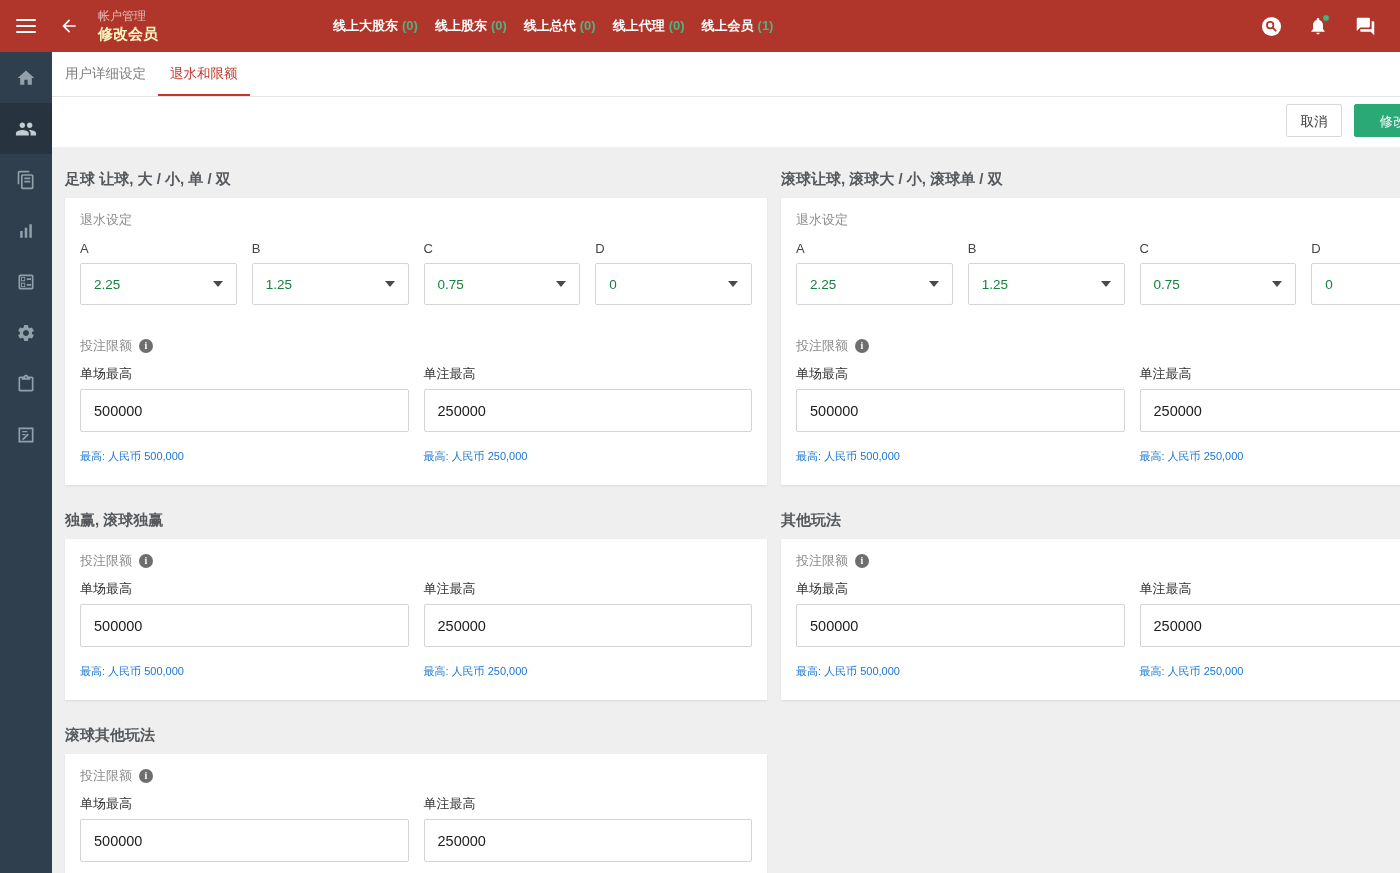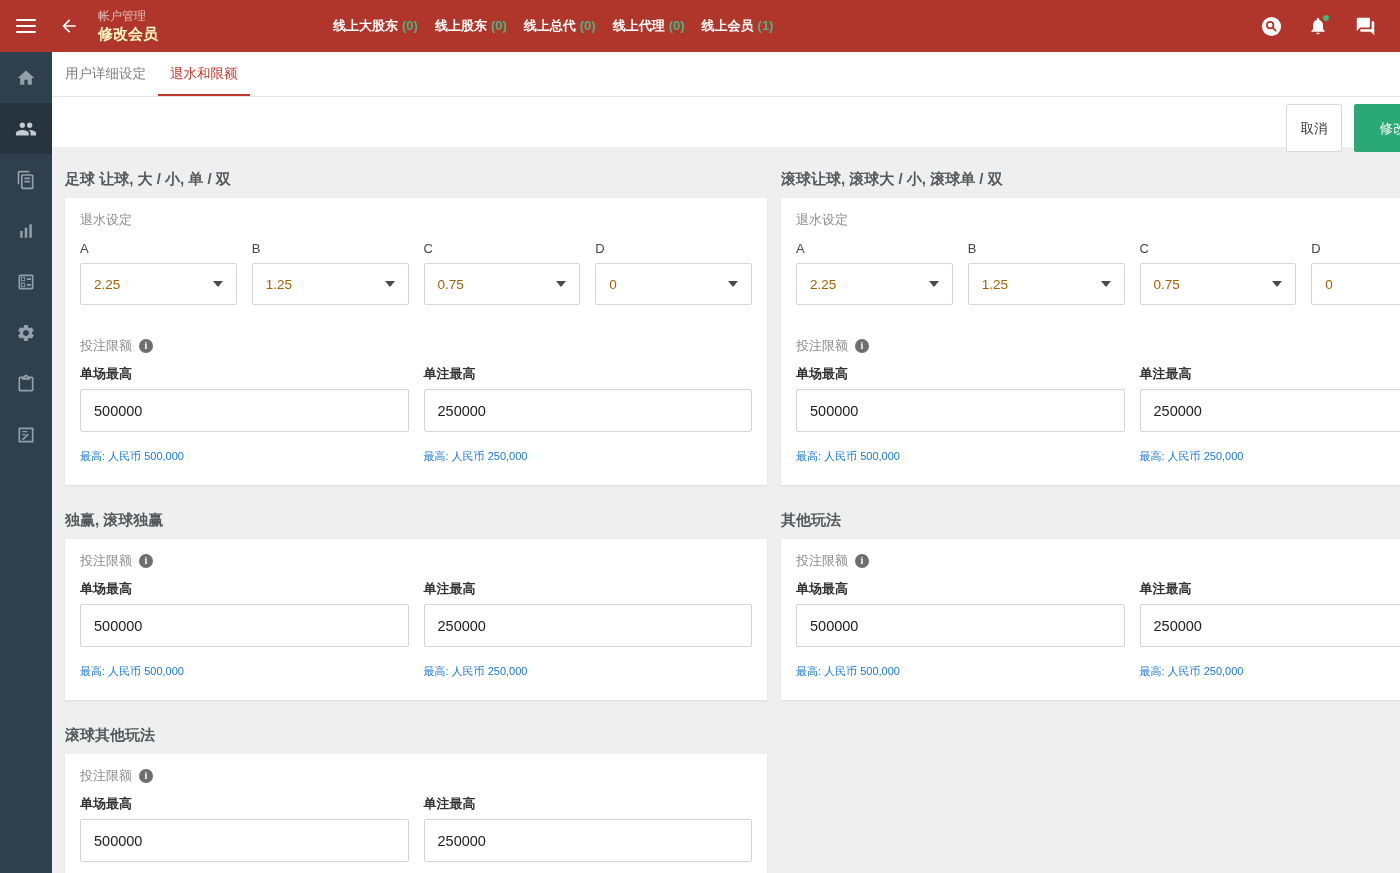--- a/index.html
+++ b/index.html
@@ -44,21 +44,21 @@
   
   .main { margin-left: 52px; margin-top: 52px; width: 1348px; }
 
   .tabbar { background: #fff; height: 45px; border-bottom: 1px solid #e5e5e5;
     display: flex; padding-left: 1px; }
   .tab { padding: 0 12px; line-height: 43px; font-size: 13.5px; color: #7d7d7d;
     cursor: pointer; border-bottom: 2px solid transparent; }
   .tab.active { color: #c0392b; border-bottom-color: #c0392b; }
 
   .action-bar { background: #fff; height: 50px; position: relative; }
-  .btn { position: absolute; top: 7px; height: 48px; border-radius: 2px;
+  .btn { position: absolute; top: 7px; height: 33px; border-radius: 2px;
     font-size: 13.5px; text-align: center; line-height: 33px; cursor: pointer;
     font-family: inherit; }
   .btn-cancel { left: 1234px; width: 56px; background: #fff; border: 1px solid #d8d8d8; color: #3c3c3c; }
   .btn-submit { left: 1302px; width: 78px; background: #2aa876; border: 1px solid #2aa876; color: #fff; }
 
   .sport-tabbar { background: #fff; height: 49px; border-top: 1px solid #ebebeb;
     border-bottom: 1px solid #dedede; display: flex; padding-left: 1px; }
   .sport-tab { padding: 0 13px; line-height: 45px; font-size: 13.5px; color: #6e6e6e;
     cursor: pointer; border-bottom: 3px solid transparent; margin-right: 2px; }
   .sport-tab.active { color: #c0392b; border-bottom-color: #c0392b; }
@@ -69,26 +69,26 @@
 
   .section-title { font-size: 15px; font-weight: 600; color: #54585c;
     line-height: 20px; margin-bottom: 9px; }
   .card { background: #fff; box-shadow: 0 1px 2px rgba(0,0,0,0.08);
     padding: 14px 15px 21px 15px; }
 
   .card-label { font-size: 13px; color: #8b8b8b; line-height: 16px; }
   .rebate-head { margin-bottom: 13px; }
   .rebate-grid { display: grid; grid-template-columns: repeat(4, 1fr); gap: 15px; margin-bottom: 33px; }
   .field-label { font-size: 13px; color: #454545; line-height: 16px; margin-bottom: 6px; }
-  .field-label.strong { color: #333; font-weight: 700; margin-bottom: 7px; }
+  .field-label.strong { color: #333; font-weight: 400; margin-bottom: 7px; }
 
   .select { height: 42px; border: 1px solid #d4d4d4; border-radius: 2px; background: #fff;
     display: flex; align-items: center; justify-content: space-between;
     padding: 0 13px; cursor: pointer; }
-  .select-value { font-size: 13.5px; color: #a16207; }
+  .select-value { font-size: 13.5px; color: #15803d; }
   .caret { width: 0; height: 0; border-left: 5px solid transparent;
     border-right: 5px solid transparent; border-top: 6px solid #4a4a4a; }
 
   .limit-head { display: flex; align-items: center; gap: 7px; margin-bottom: 12px; }
   .info-icon { width: 14px; height: 14px; border-radius: 50%; background: #6e6e6e;
     color: #fff; font-size: 10px; font-weight: bold; text-align: center;
     line-height: 14px; cursor: pointer; font-family: "Liberation Serif", serif; }
   .info-icon::before { content: "i"; }
 
   .limits-grid { display: grid; grid-template-columns: repeat(2, 1fr); gap: 15px; }

